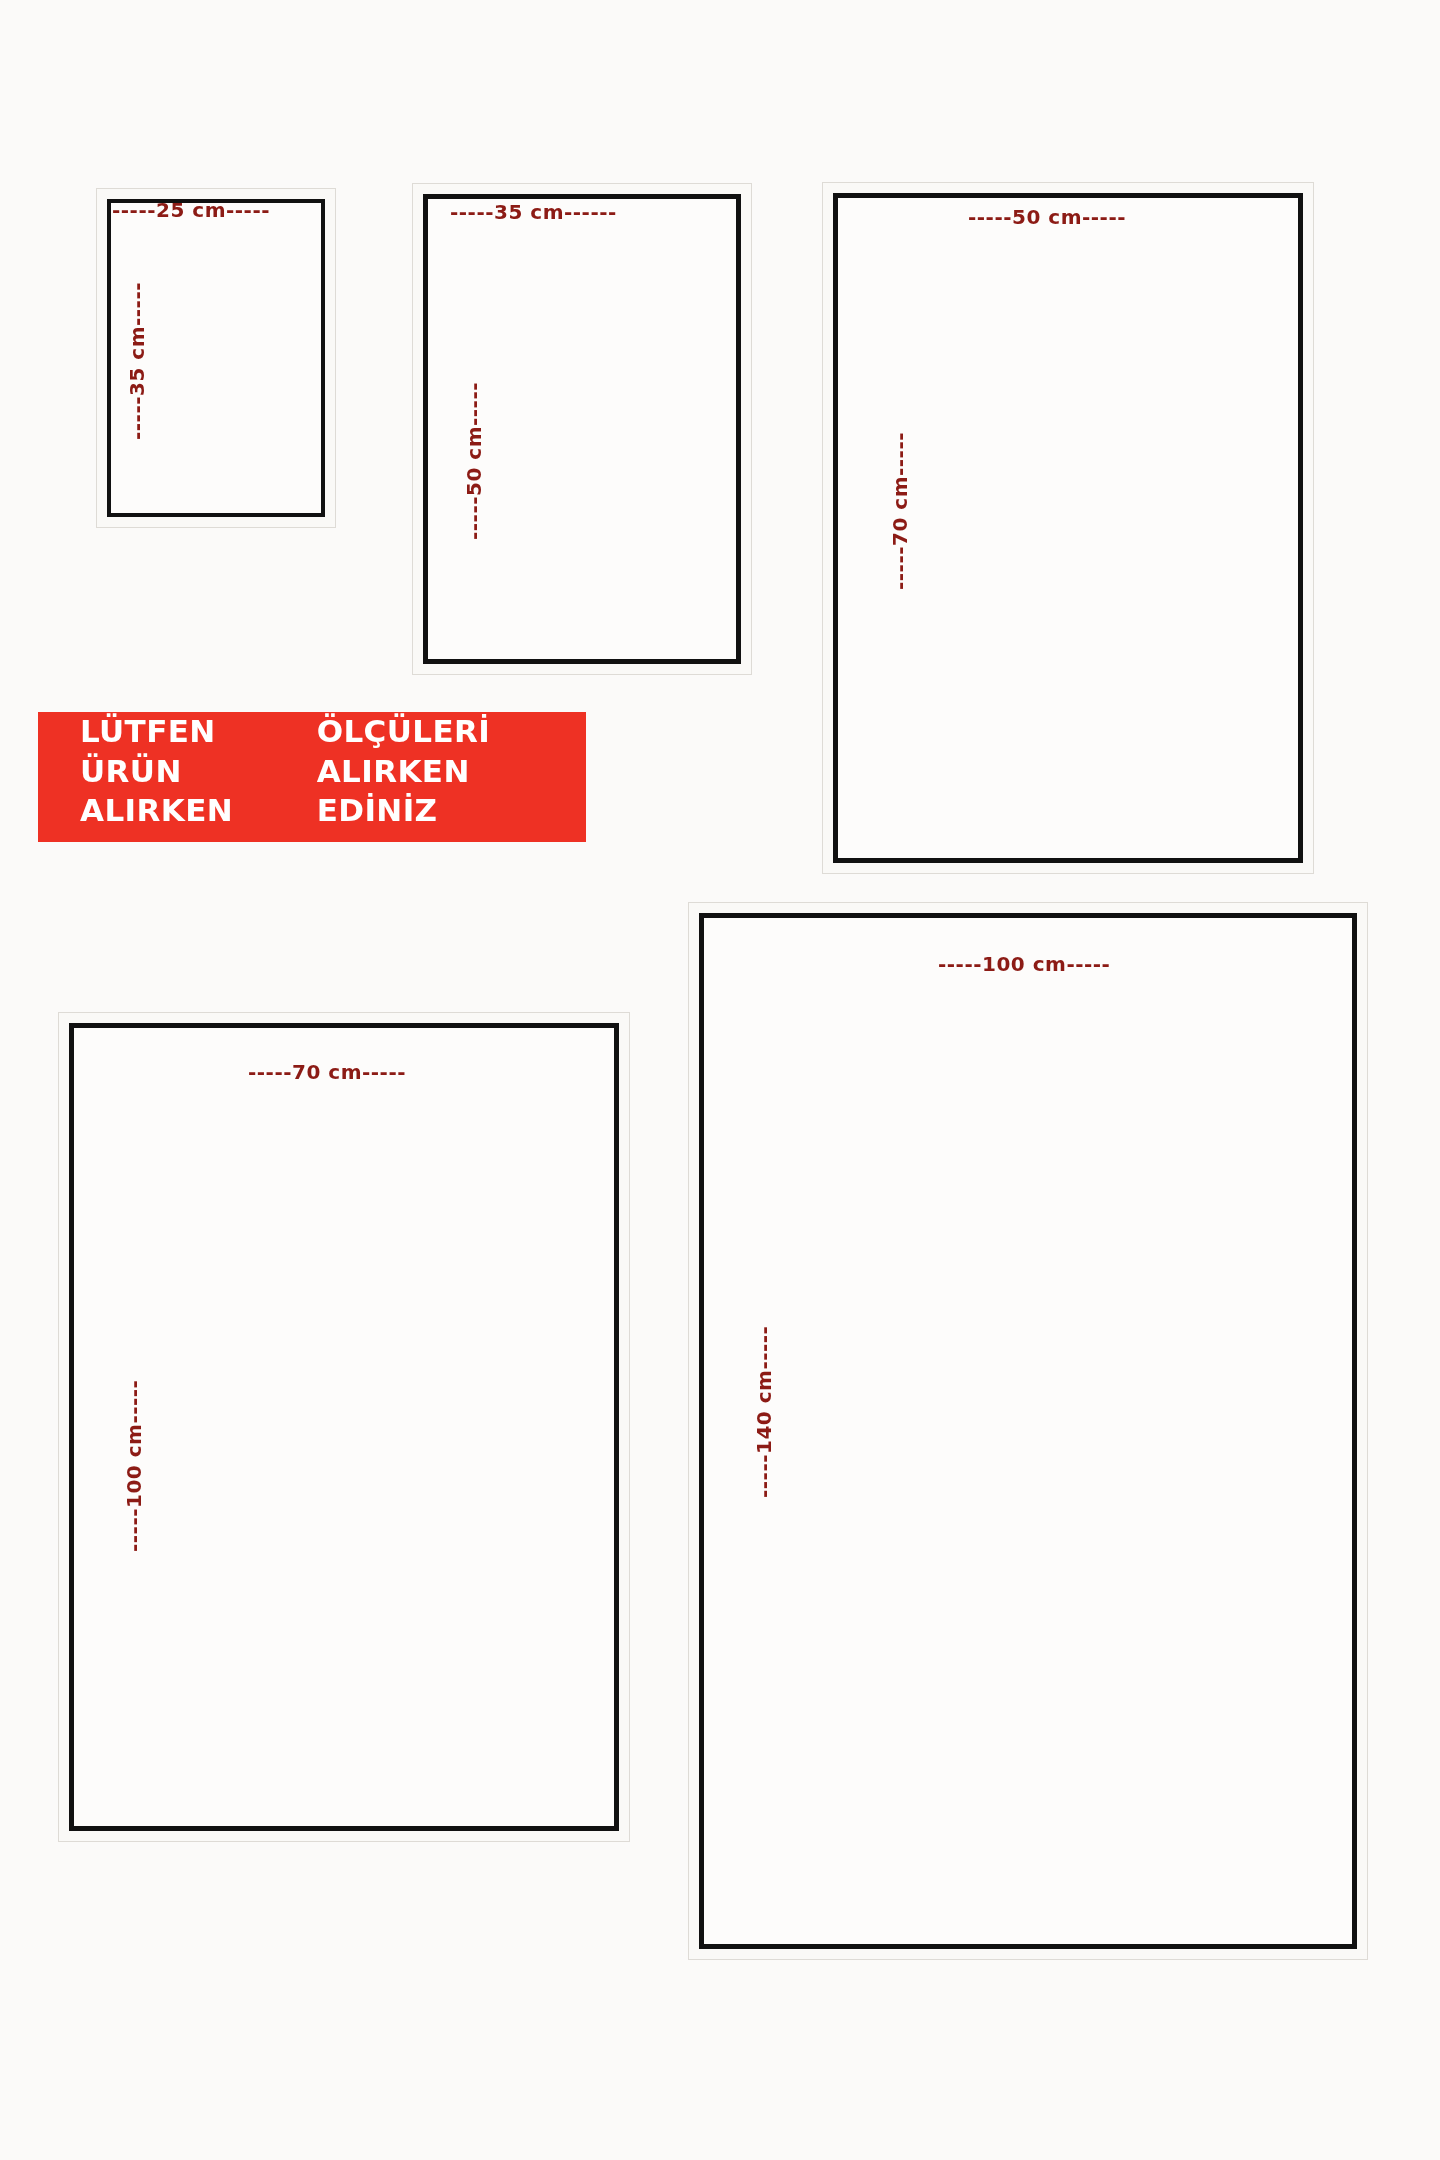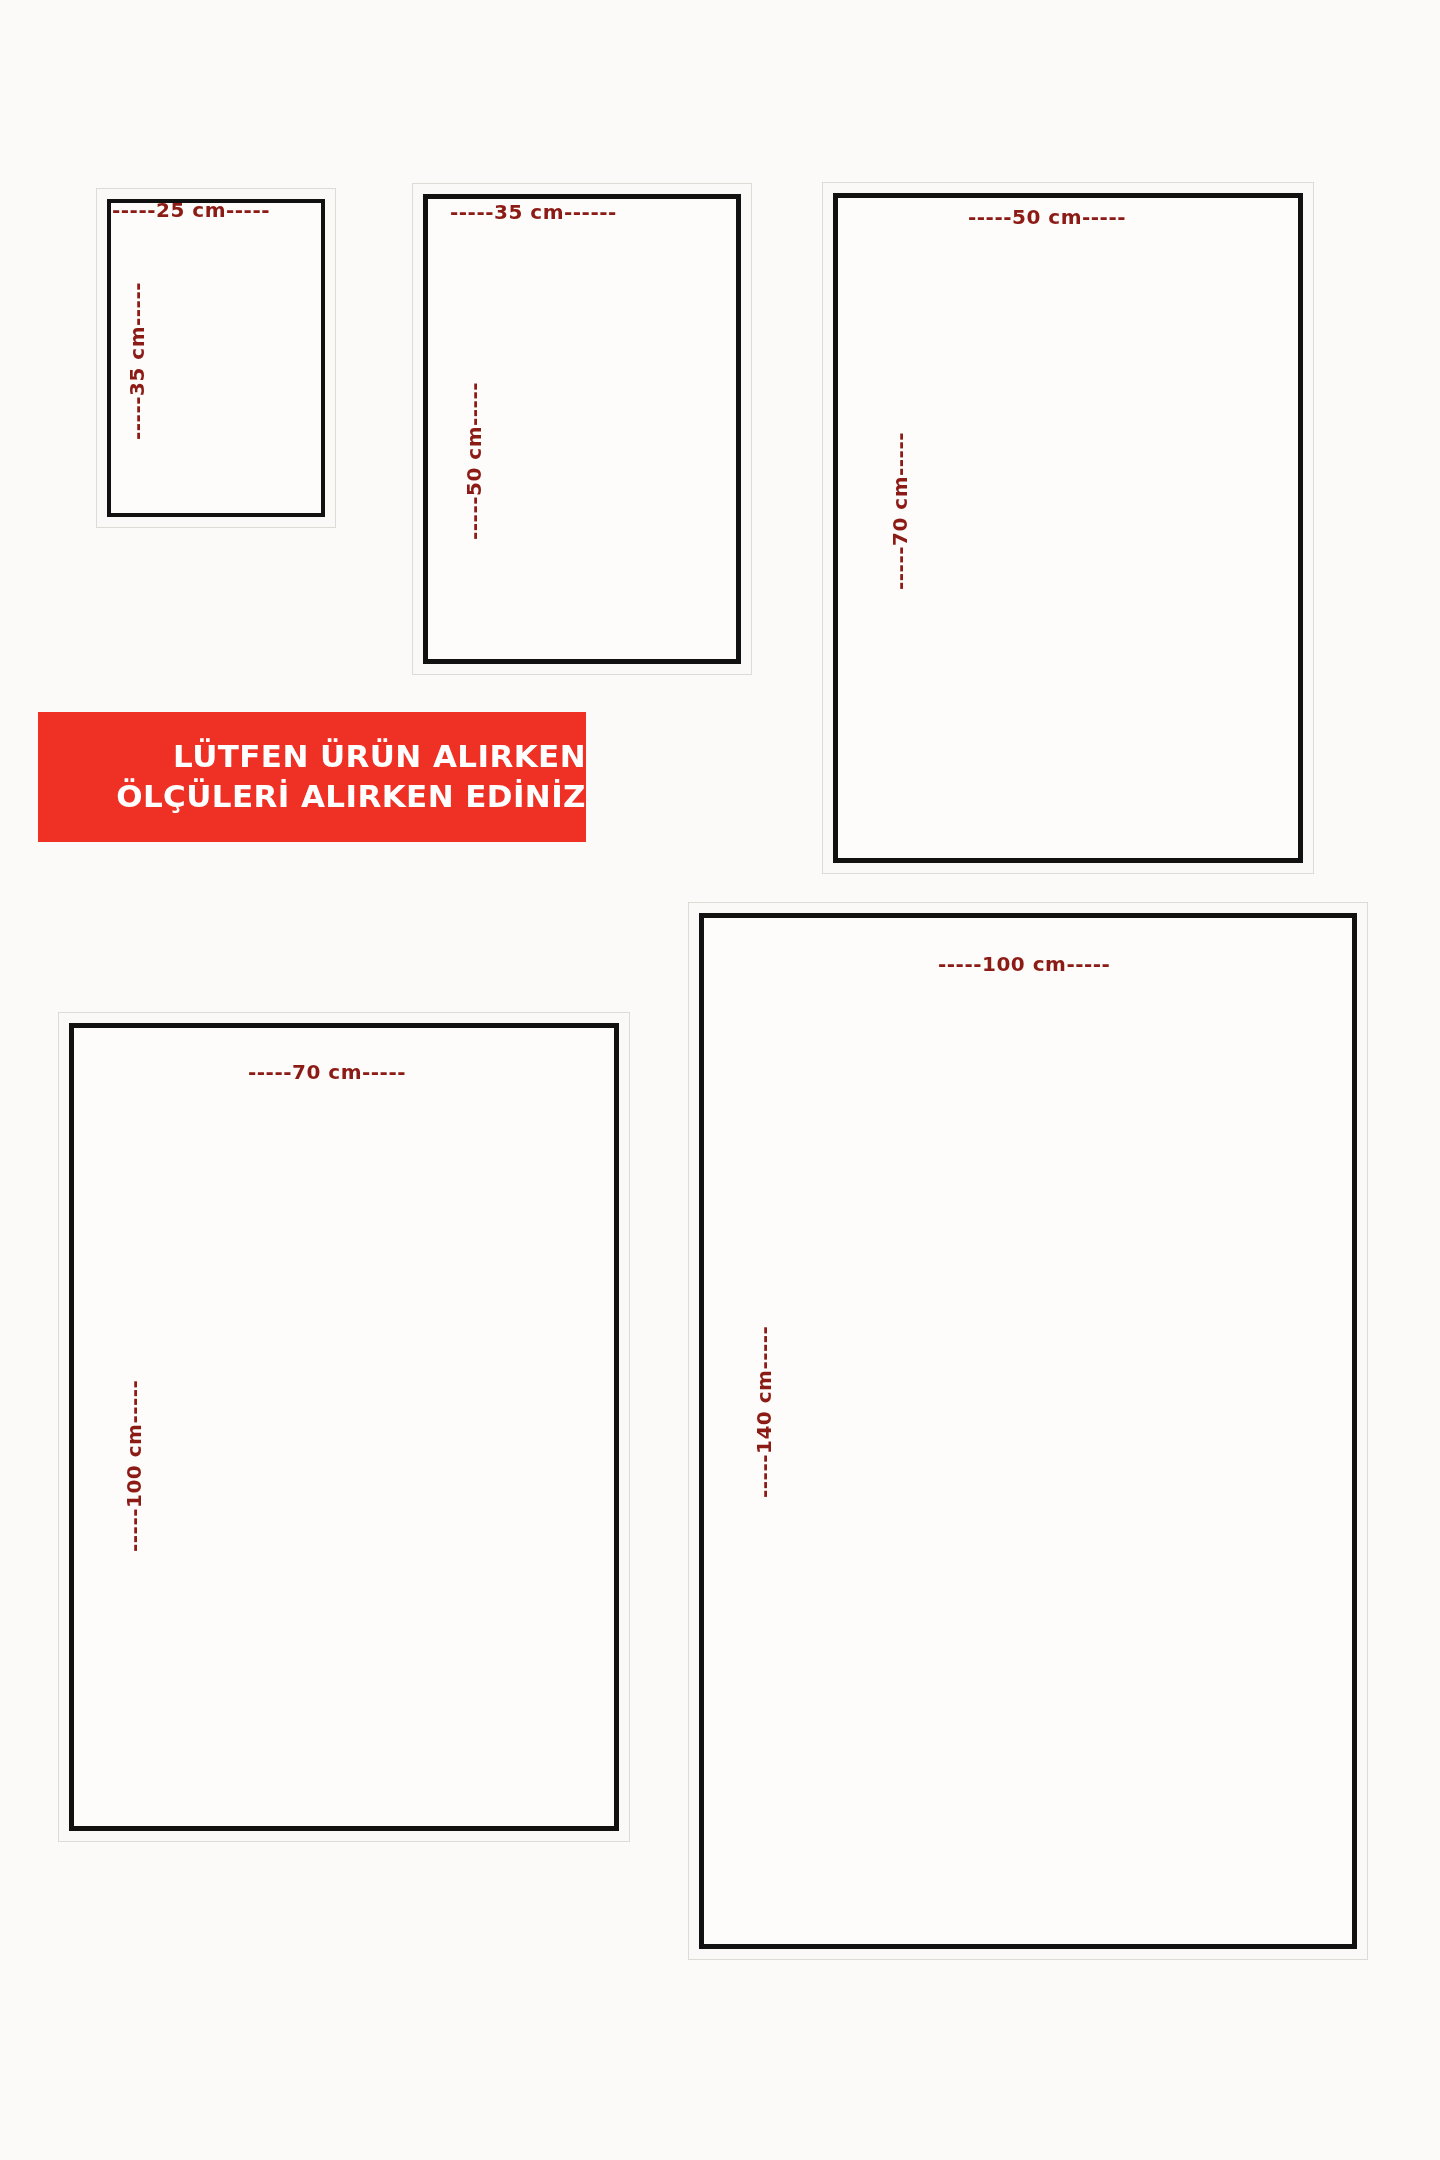--- a/index.html
+++ b/index.html
@@ -16,21 +16,20 @@
     overflow: hidden;
   }
 
   #canvas {
     position: absolute;
     left: 0;
     top: 0;
     width: 1440px;
     height: 2160px;
     background: #fbfaf9;
-    text-align: right;
   }
 
   
   .frame {
     position: absolute;
     background: #faf9f7;
     border: 1px solid #dedbd6;
     box-sizing: border-box;
   }
   .frame .inner {
@@ -64,21 +63,21 @@
 
   
   #warning-banner {
     position: absolute;
     left: 38px;
     top: 712px;
     width: 548px;
     height: 130px;
     background: #ee3124;
     display: flex;
-    flex-direction: column;
+    flex-direction: row;
     justify-content: center;
     padding-left: 42px;
     box-sizing: border-box;
   }
   #warning-banner .line {
     color: #ffffff;
     font-family: "DejaVu Sans", sans-serif;
     font-weight: bold;
     font-size: 31px;
     line-height: 1.28;

